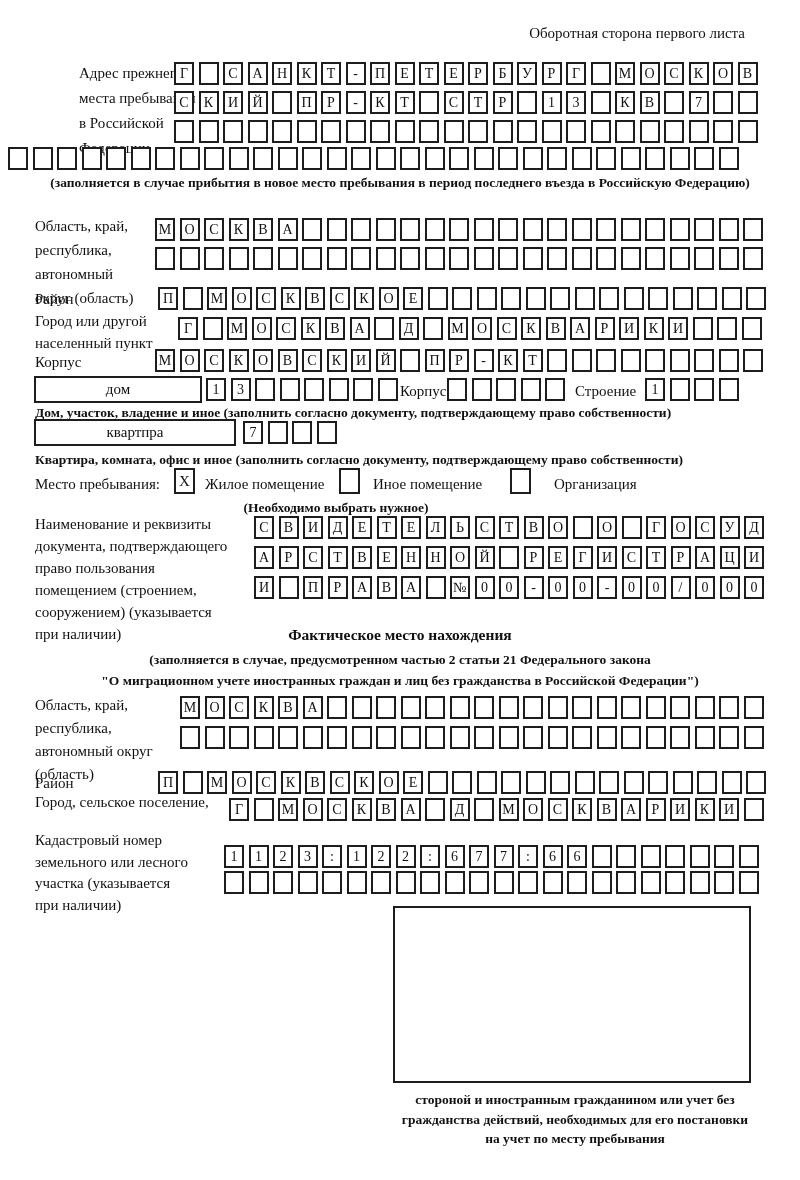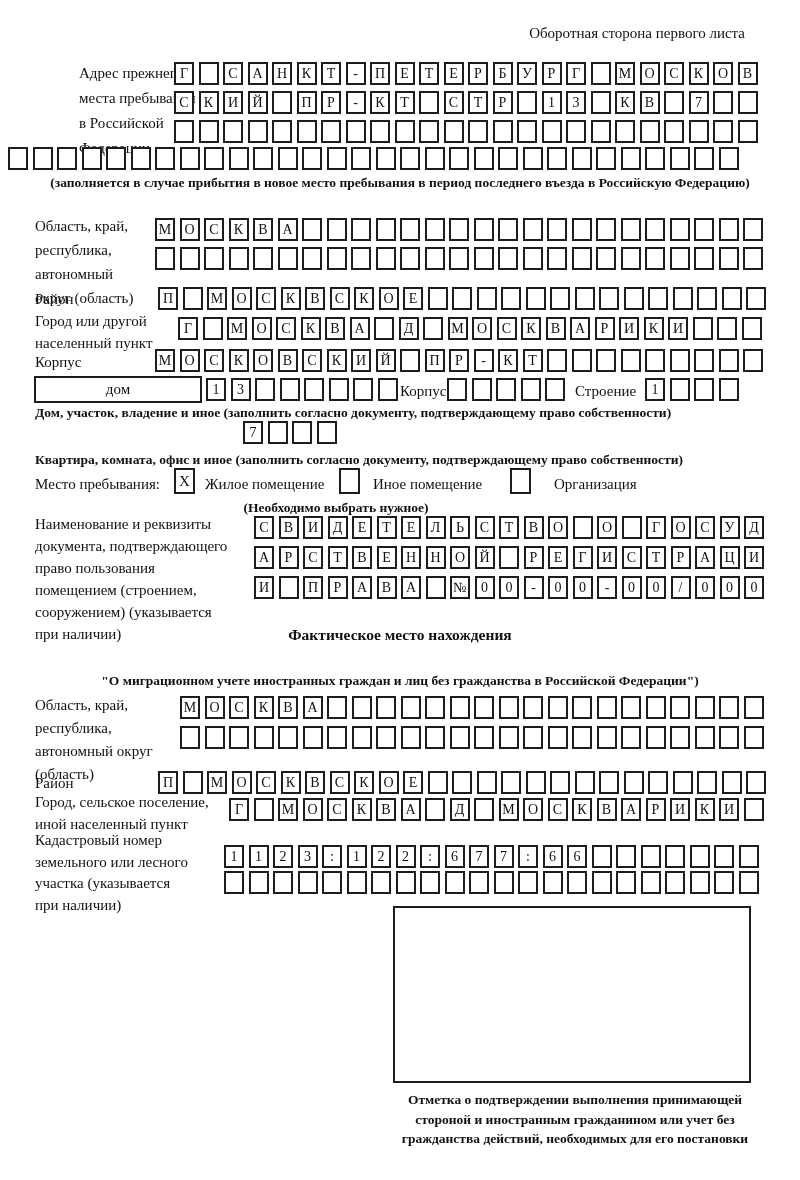--- a/index.html
+++ b/index.html
@@ -362,20 +362,23 @@
     </div>
   <div class="label" style="left:575px;top:380px;">Строение</div>
   <div class="boxrow" style="left:645px;top:378px;">
       <span class="cbox">1</span>
       <span class="cbox"></span>
       <span class="cbox"></span>
       <span class="cbox"></span>
     </div>
   <div class="caption" style="left:35px;top:404px;text-align:left;">Дом, участок, владение и иное (заполнить согласно документу, подтверждающему право собственности)</div>
 
+  <div class="field-rect" style="left:34px;top:419px;width:202px;height:27px;">
+    <span>квартпра</span>
+  </div>
   <div class="boxrow" style="left:243px;top:421px;">
       <span class="cbox">7</span>
       <span class="cbox"></span>
       <span class="cbox"></span>
       <span class="cbox"></span>
     </div>
   <div class="caption" style="left:35px;top:451px;text-align:left;">Квартира, комната, офис и иное (заполнить согласно документу, подтверждающему право собственности)</div>
 
   <div class="label" style="left:35px;top:473px;">Место пребывания:</div>
   <div class="checkbox" style="left:174px;top:468px;">
@@ -460,20 +463,21 @@
       <span class="cbox">-</span>
       <span class="cbox">0</span>
       <span class="cbox">0</span>
       <span class="cbox">/</span>
       <span class="cbox">0</span>
       <span class="cbox">0</span>
       <span class="cbox">0</span>
     </div>
 
   <div class="title" style="top:626px;font-size:15.5px;">Фактическое место нахождения</div>
+  <div class="caption" style="left:0;top:651px;width:100%;">(заполняется в случае, предусмотренном частью 2 статьи 21 Федерального закона</div>
   <div class="caption" style="left:0;top:672px;width:100%;">"О миграционном учете иностранных граждан и лиц без гражданства в Российской Федерации")</div>
 
   <div class="label" style="left:35px;top:694px;line-height:23px;">
       <div>Область, край,</div>
       <div>республика,</div>
       <div>автономный округ</div>
       <div>(область)</div>
     </div>
   <div class="boxrow" style="left:180px;top:696px;">
       <span class="cbox">М</span>
@@ -552,21 +556,20 @@
       <span class="cbox"></span>
       <span class="cbox"></span>
       <span class="cbox"></span>
       <span class="cbox"></span>
       <span class="cbox"></span>
       <span class="cbox"></span>
     </div>
 
   <div class="label" style="left:35px;top:791px;">
       <div>Город, сельское поселение,</div>
-      <div>иной населенный пункт</div>
     </div>
   <div class="boxrow" style="left:229px;top:798px;">
       <span class="cbox">Г</span>
       <span class="cbox"></span>
       <span class="cbox">М</span>
       <span class="cbox">О</span>
       <span class="cbox">С</span>
       <span class="cbox">К</span>
       <span class="cbox">В</span>
       <span class="cbox">А</span>
@@ -636,18 +639,18 @@
       <span class="cbox"></span>
       <span class="cbox"></span>
       <span class="cbox"></span>
       <span class="cbox"></span>
       <span class="cbox"></span>
       <span class="cbox"></span>
     </div>
 
   <div class="stamp-rect" style="left:393px;top:906px;width:358px;height:177px;"></div>
   <div class="caption" style="left:355px;top:1090px;width:440px;line-height:19.5px;">
-      <div>Отметка о подтверждении выполнения принимающей</div>
       <div>стороной и иностранным гражданином или учет без</div>
       <div>гражданства действий, необходимых для его постановки</div>
+      <div>на учет по месту пребывания</div>
     </div>
 
 </div>
 
 </body></html>

